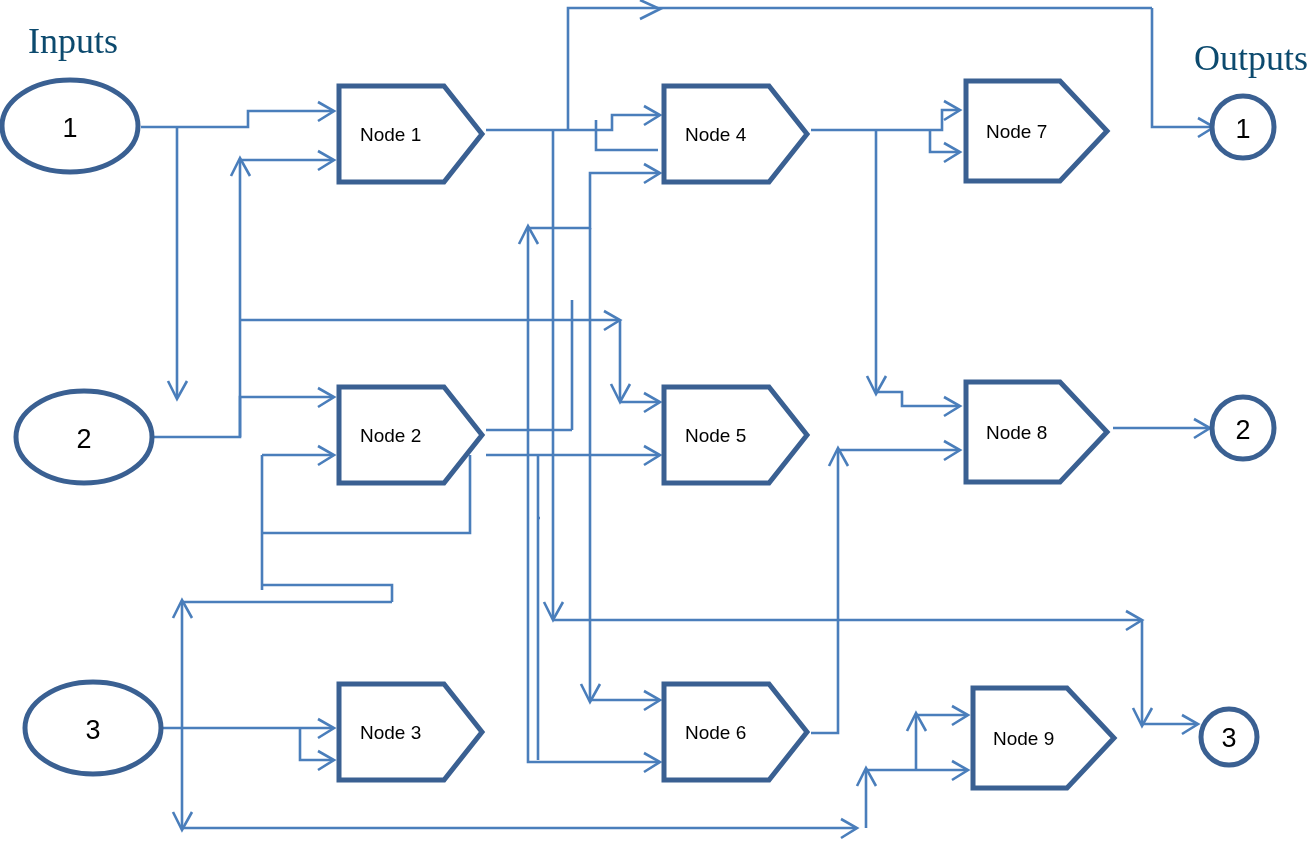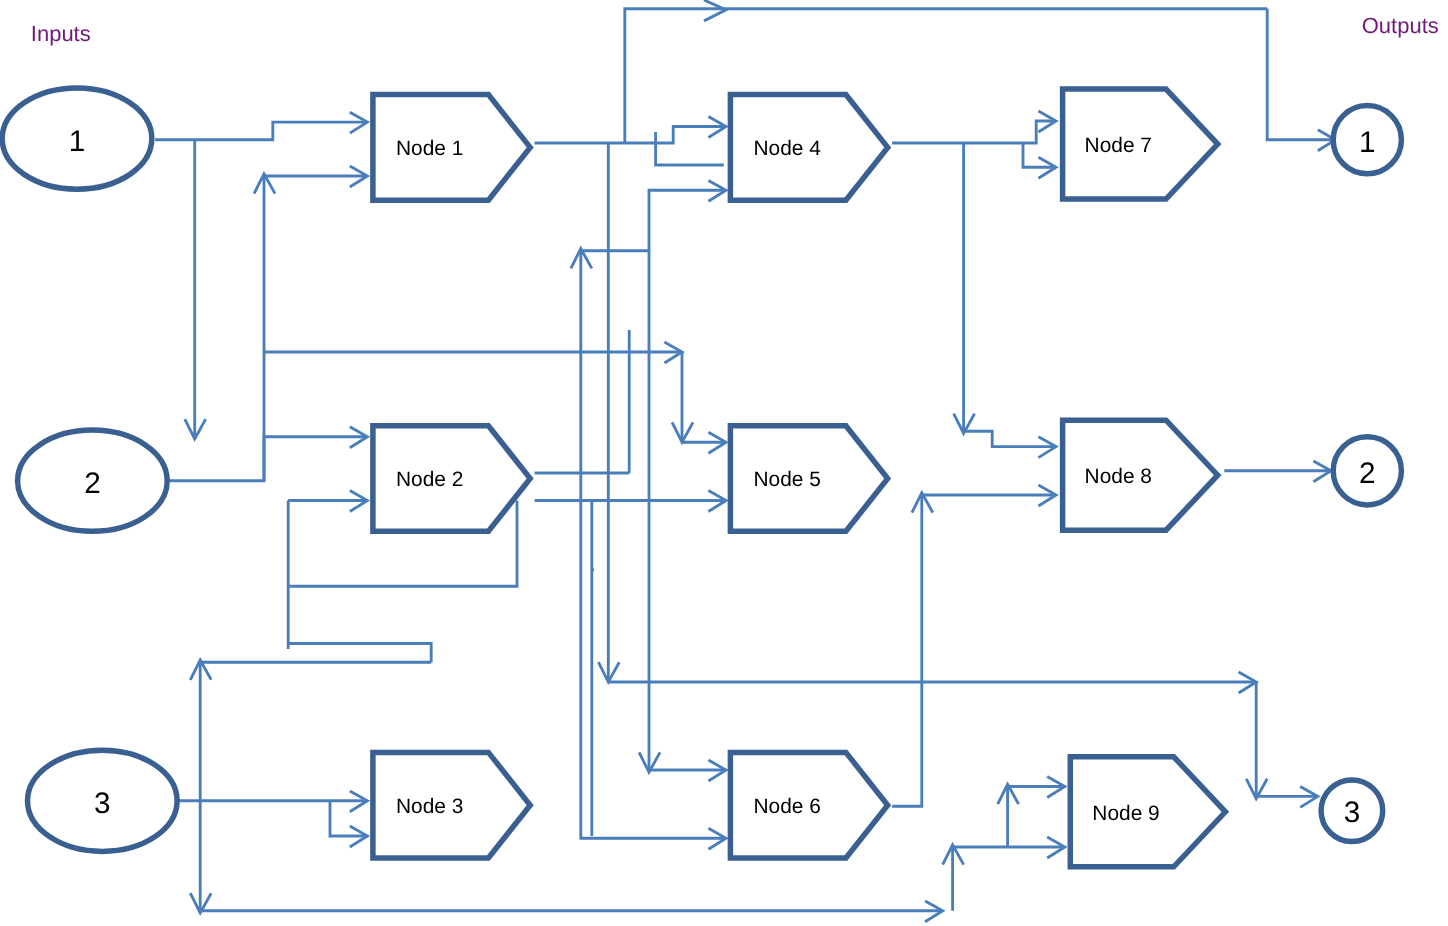--- a/index.html
+++ b/index.html
@@ -1,35 +1,35 @@
 <!DOCTYPE html>
 <html><head>
 <meta charset="utf-8">
 <style>
   html,body{margin:0;padding:0;background:#ffffff;}
   body{width:1316px;height:842px;overflow:hidden;
        font-family:"Liberation Sans", sans-serif;}
   #stage{position:relative;width:1316px;height:842px;background:#fff;}
   svg{position:absolute;left:0;top:0;width:1316px;height:842px;}
-  .hdr{position:absolute;font-size:20px;color:#701a75;letter-spacing:0px;
-       font-family:Liberation Sans, sans-serif;white-space:nowrap;}
+  .hdr{position:absolute;font-size:36px;color:#0c4a6e;letter-spacing:0px;
+       font-family:Liberation Serif, serif;white-space:nowrap;}
   .node-label{font-family:"Liberation Sans", sans-serif;font-size:19px;fill:#000;}
   .io-label{font-family:"Liberation Sans", sans-serif;font-size:27px;fill:#000;}
   .wire{fill:none;stroke:#4A7EBB;stroke-width:2.6;}
   .nodeshape{fill:#ffffff;stroke:#3A6092;stroke-width:5;stroke-linejoin:miter;}
   .iocircle{fill:#ffffff;stroke:#3A6092;stroke-width:5;}
   .arrowhead{fill:none;stroke:#4A7EBB;stroke-width:2.6;stroke-linecap:butt;}
 </style>
 </head>
 <body>
 
 <div id="stage">
 
   <div class="hdr" style="left:28px;top:20px;">Inputs</div>
-  <div class="hdr" style="right:8px;top:13px;">Outputs</div>
+  <div class="hdr" style="right:8px;top:37px;">Outputs</div>
 
   <svg viewBox="0 0 1316 842">
 
     <g>
 
       <path class="wire" d="M141 127 H248 V111 H332"></path>
       <path class="arrowhead" d="M318 102 L334 111 L318 121"></path>
       <path class="wire" d="M177 127 V397"></path>
       <path class="arrowhead" d="M168 381 L177 399 L187 381"></path>
 

